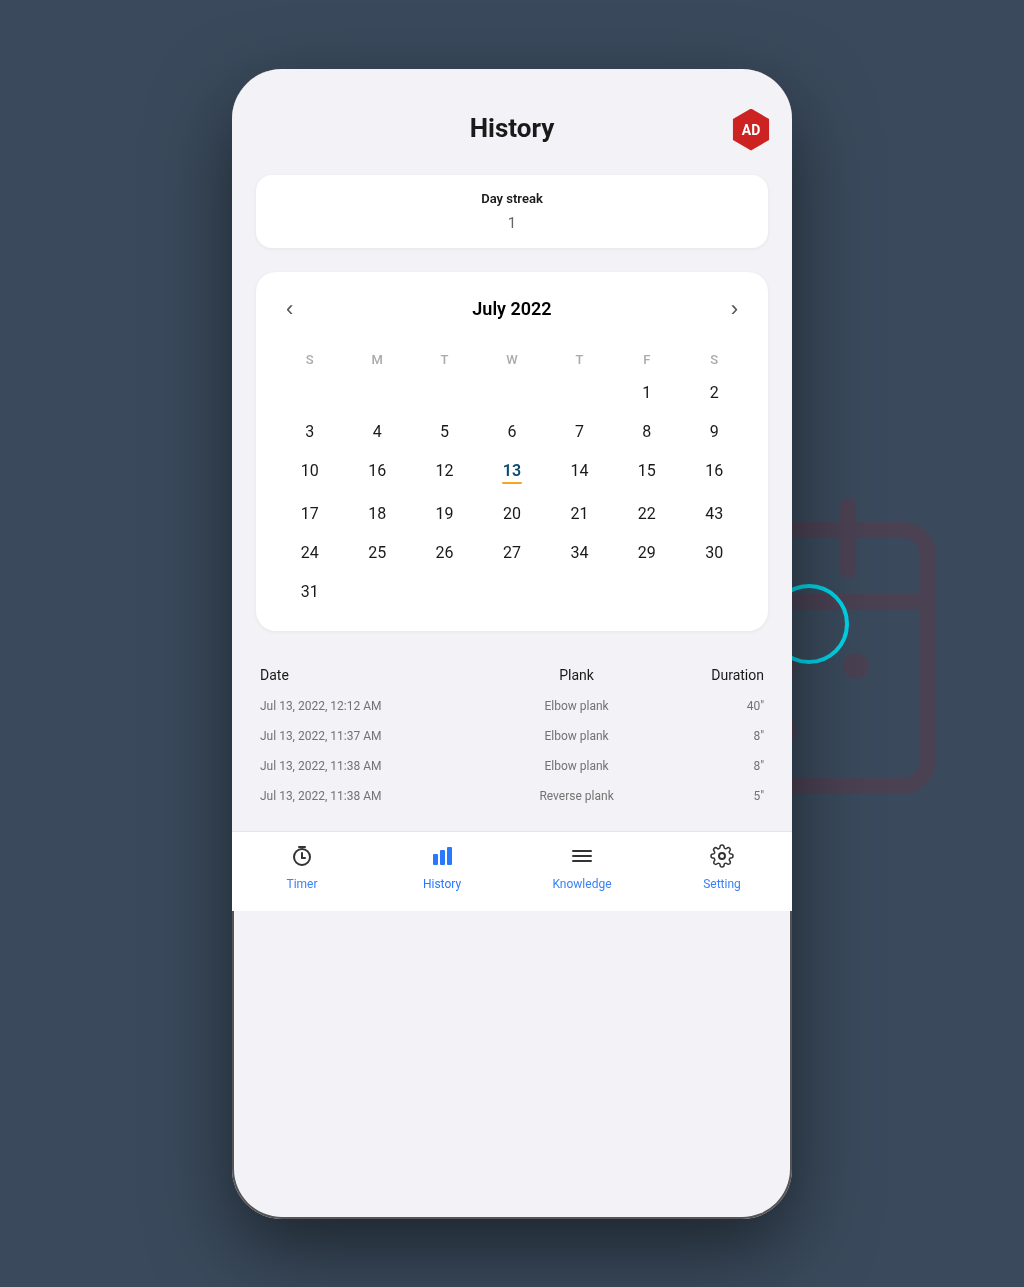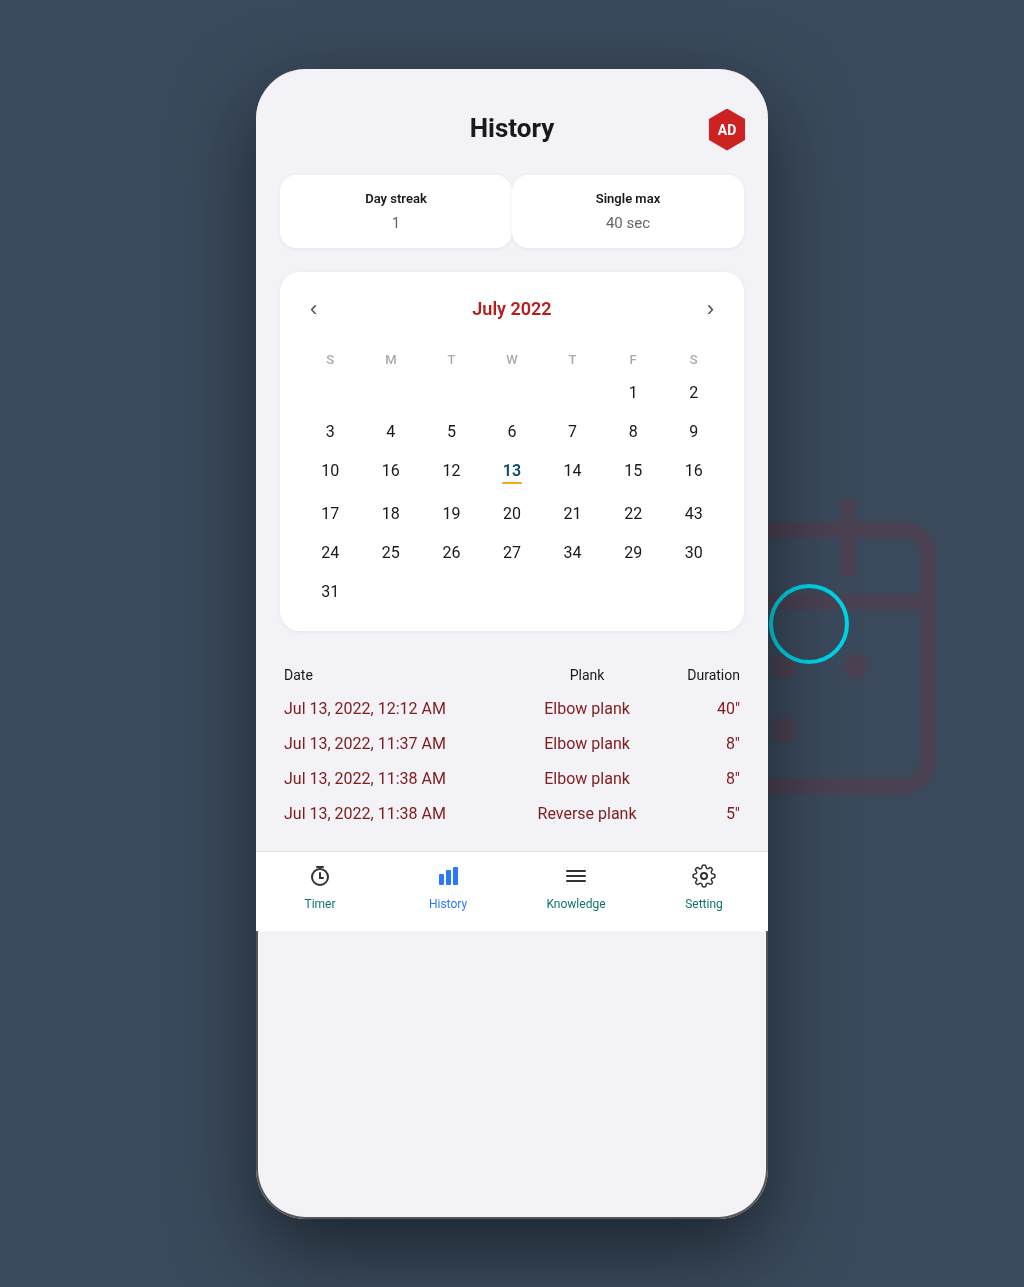--- a/index.html
+++ b/index.html
@@ -34,21 +34,21 @@
       top: 50%;
       transform: translateY(-50%) translateY(-20px);
       width: 80px;
       height: 80px;
       border-radius: 50%;
       border: 4px solid #00d4e8;
       background: transparent;
     }
 
     .phone-frame {
-      width: 512px;
+      width: 560px;
       min-height: 1150px;
       background: #f2f2f7;
       border-radius: 50px;
       box-shadow: 0 30px 80px rgba(0,0,0,0.5), inset 0 0 0 2px #555;
       position: relative;
       overflow: hidden;
       z-index: 10;
     }
 
     .phone-status-bar {
@@ -149,21 +149,21 @@
       border: none;
       font-size: 22px;
       color: #555;
       cursor: pointer;
       padding: 4px 10px;
     }
 
     .calendar-month {
       font-size: 18px;
       font-weight: 600;
-      color: #b91c1c;
+      color: #000000;
     }
 
     .calendar-grid {
       display: grid;
       grid-template-columns: repeat(7, 1fr);
       gap: 0;
     }
 
     .calendar-day-header {
       text-align: center;
@@ -221,22 +221,22 @@
     .history-table td:last-child {
       text-align: right;
     }
 
     .history-table th:nth-child(2),
     .history-table td:nth-child(2) {
       text-align: center;
     }
 
     .history-table td {
-      font-size: 16px;
-      color: #7f1d1d;
+      font-size: 12px;
+      color: #737373;
       padding: 8px 4px;
     }
 
     
     .bottom-nav {
       background: white;
       border-top: 1px solid #e5e5e5;
       display: flex;
       justify-content: space-around;
       padding: 12px 0 20px;
@@ -252,21 +252,21 @@
       cursor: pointer;
       min-width: 60px;
     }
 
     .nav-icon {
       font-size: 22px;
     }
 
     .nav-label {
       font-size: 12px;
-      color: #0f766e;
+      color: #3b82f6;
     }
 
     .nav-label.active {
       color: #2979ff;
     }
 
     .nav-icon.active {
       color: #2979ff;
     }
   </style>
@@ -294,24 +294,20 @@
 
     <div class="header">
       <h1 class="header-title">History</h1>
       <div class="avatar-badge">AD</div>
     </div>
 
     <div class="stats-row">
     <div class="stat-card">
           <div class="stat-label">Day streak</div>
           <div class="stat-value">1</div>
-        </div>
-        <div class="stat-card">
-          <div class="stat-label">Single max</div>
-          <div class="stat-value">40 sec</div>
         </div>
       </div>
 
     <div class="calendar-section">
       <div class="calendar-header">
         <button class="calendar-nav-btn">‹</button>
         <span class="calendar-month">July 2022</span>
         <button class="calendar-nav-btn">›</button>
       </div>
       <div class="calendar-grid" id="calendar-grid">

